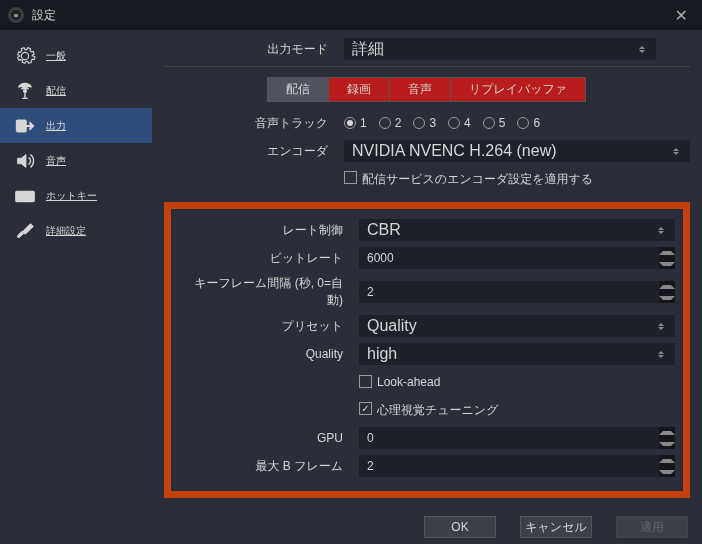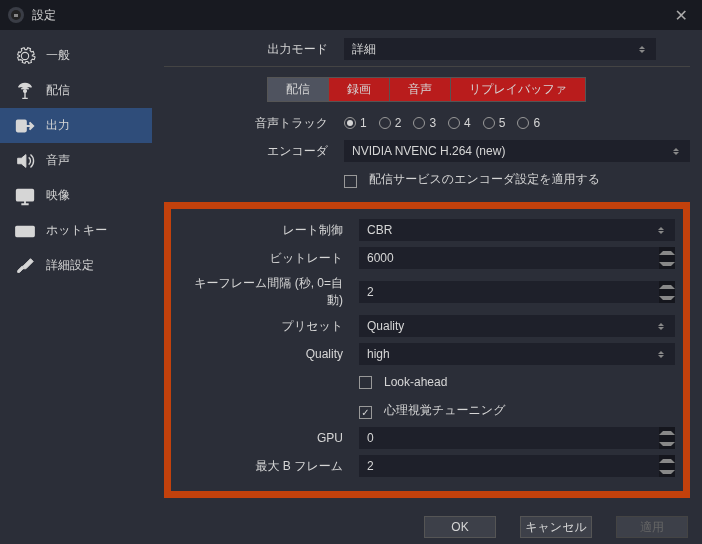--- a/index.html
+++ b/index.html
@@ -8,46 +8,46 @@
   .titlebar .left { display: flex; align-items: center; gap: 8px; }
   .obs-logo { width: 16px; height: 16px; border-radius: 50%; background: #3a3d46; position: relative; }
   .obs-logo::before { content: ""; position: absolute; inset: 3px; border-radius: 50%; background: radial-gradient(circle at 50% 55%, #888 0 2px, transparent 2px), #222; }
   .close-x { font-size: 16px; color: #aaa; cursor: pointer; padding: 2px 6px; }
   .body { display: flex; height: 480px; }
   .sidebar { width: 152px; background: #2b2e38; padding-top: 8px; }
   .side-item { display: flex; align-items: center; gap: 10px; height: 35px; padding: 0 14px; cursor: pointer; }
   .side-item.active { background: #2f4d7a; }
   .side-ico { width: 22px; height: 22px; display:flex; align-items:center; justify-content:center; }
   .side-ico svg { width: 22px; height: 22px; stroke: #d6d6d6; fill: #d6d6d6; }
-  .side-item span { font-size: 12px; }
+  .side-item span { font-size: 10px; text-decoration: underline; }
   .main { flex: 1; padding: 8px 12px 8px 12px; overflow-y: hidden; }
   .row { display: flex; align-items: center; margin-bottom: 6px; min-height: 22px; }
   .lbl { width: 180px; text-align: right; padding-right: 16px; font-size: 12px; }
   .ctl { flex: 1; display: flex; align-items: center; gap: 8px; }
-  .select, .input { height: 22px; background: #1e202a; color: #d6d6d6; border: none; padding: 0 8px; font-size: 12px; width: 100%; position: relative; display:flex; align-items:center; justify-content:space-between; }
+  .select, .input { height: 22px; background: #1e202a; color: #d6d6d6; border: none; padding: 0 8px; font-size: 16px; width: 100%; position: relative; display:flex; align-items:center; justify-content:space-between; }
   .select .arr { width: 12px; display:flex; flex-direction:column; align-items:center; }
   .select .arr div { width:0;height:0;border-left:3px solid transparent;border-right:3px solid transparent; }
   .select .arr .up { border-bottom:3px solid #888; margin-bottom:1px;}
   .select .arr .dn { border-top:3px solid #888;}
   .spin { height: 22px; background: #1e202a; width: 100%; display:flex;}
   .spin input { flex:1; background: transparent; border:none; color:#d6d6d6; padding:0 8px; font-size:12px; }
   .spinb { width:16px; background:#15161d; display:flex; flex-direction:column;}
   .spinb div { flex:1; display:flex; align-items:center; justify-content:center;}
   .spinb .tri { width:0;height:0;border-left:4px solid transparent;border-right:4px solid transparent;}
   .spinb .u .tri { border-bottom:4px solid #888;}
   .spinb .d .tri { border-top:4px solid #888;}
   hr.div { border: none; border-top: 1px solid #444; margin: 6px 0 10px 0; }
   .tabs { display:flex; justify-content:center; gap:0; }
   .tab { padding: 3px 18px; background:#b91c1c; border:1px solid #555; font-size:12px; cursor:pointer; margin-left:-1px;}
   .tab.active { background:#4f535f;}
   .radios { display:flex; gap:12px; flex:1; align-items:center;}
   .radio { display:flex; align-items:center; gap:4px; cursor:pointer;}
   .rdot { width:12px;height:12px;border:1px solid #999;border-radius:50%;position:relative;background:#2b2e38;}
   .rdot.on::after { content:""; position:absolute; inset:2px; border-radius:50%; background:#d6d6d6;}
-  .check { display:flex; align-items:flex-end; gap:12px; cursor:pointer;}
+  .check { display:flex; align-items:flex-start; gap:5px; cursor:pointer;}
   .cbox { width:13px; height:13px; border:1px solid #999; background:#2b2e38; display:flex; align-items:center; justify-content:center; font-size:10px; color:#d6d6d6;}
   .cbox.on::after { content:"✓"; }
   .panel { border: 7px solid #c2410c; padding: 10px 8px 8px 8px; margin-top:12px;}
   .footer { height: 34px; display:flex; justify-content:flex-end; align-items:center; gap:24px; padding: 0 14px; background:#2b2e38;}
   .btn { min-width:72px; height:22px; background:#3d4049; color:#d6d6d6; border:1px solid #555; font-size:12px; display:flex; align-items:center; justify-content:center; cursor:pointer;}
   .btn.disabled { color:#666; border-color:#444; cursor:default;}
   .first-row .select { width: 312px; }
 </style>
 </head>
 <body>
@@ -92,29 +92,20 @@
       <div class="side-ico">
           <svg viewBox="0 0 24 24" fill="#d6d6d6">
             <path d="M4 9v6h4l5 4V5L8 9H4z"></path>
             <path d="M16 8a5 5 0 010 8M18 5a9 9 0 010 14" fill="none" stroke="#d6d6d6" stroke-width="1.5"></path>
           </svg>
         </div>
       <span>音声</span>
     </div>
     <div class="side-item">
       <div class="side-ico">
-          <svg viewBox="0 0 24 24" fill="none" stroke="#d6d6d6" stroke-width="2">
-            <rect x="3" y="5" width="18" height="12" rx="1"></rect>
-            <path d="M8 21h8M12 17v4"></path>
-          </svg>
-        </div>
-      <span>映像</span>
-    </div>
-    <div class="side-item">
-      <div class="side-ico">
           <svg viewBox="0 0 24 24" fill="none" stroke="#d6d6d6" stroke-width="1.5">
             <rect x="2" y="7" width="20" height="11" rx="1"></rect>
             <path d="M5 10h1M8 10h1M11 10h1M14 10h1M17 10h1M5 13h1M8 13h1M11 13h1M14 13h1M17 13h1M7 16h10"></path>
           </svg>
         </div>
       <span>ホットキー</span>
     </div>
     <div class="side-item">
       <div class="side-ico">
           <svg viewBox="0 0 24 24" fill="#d6d6d6">

